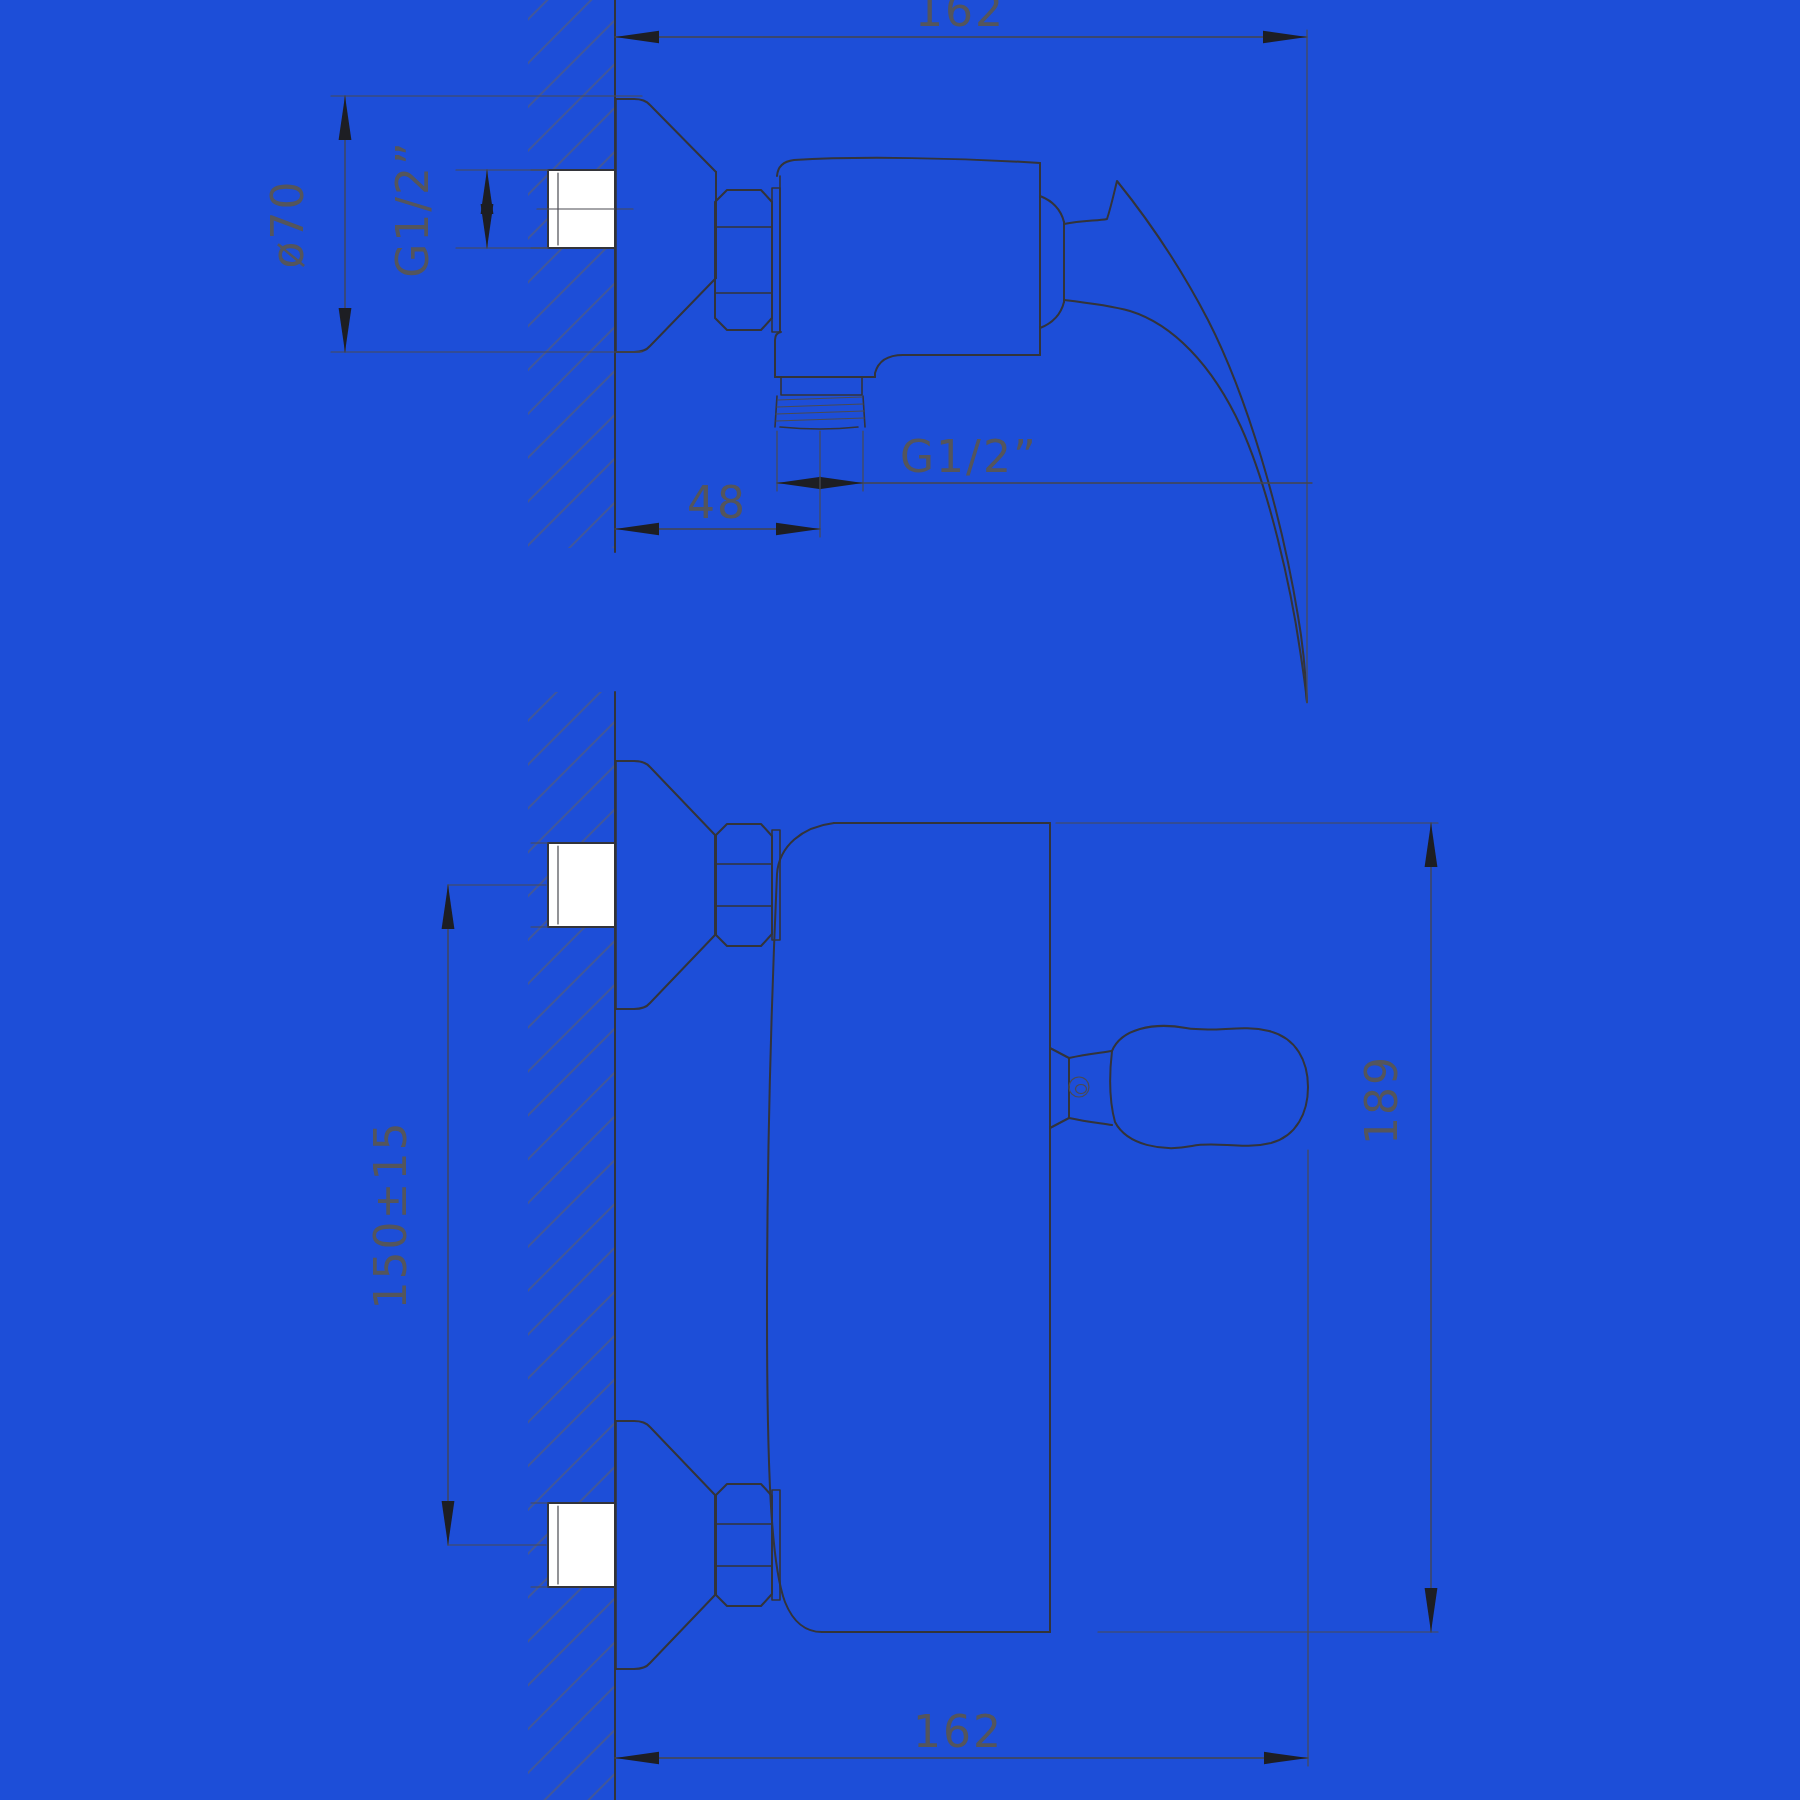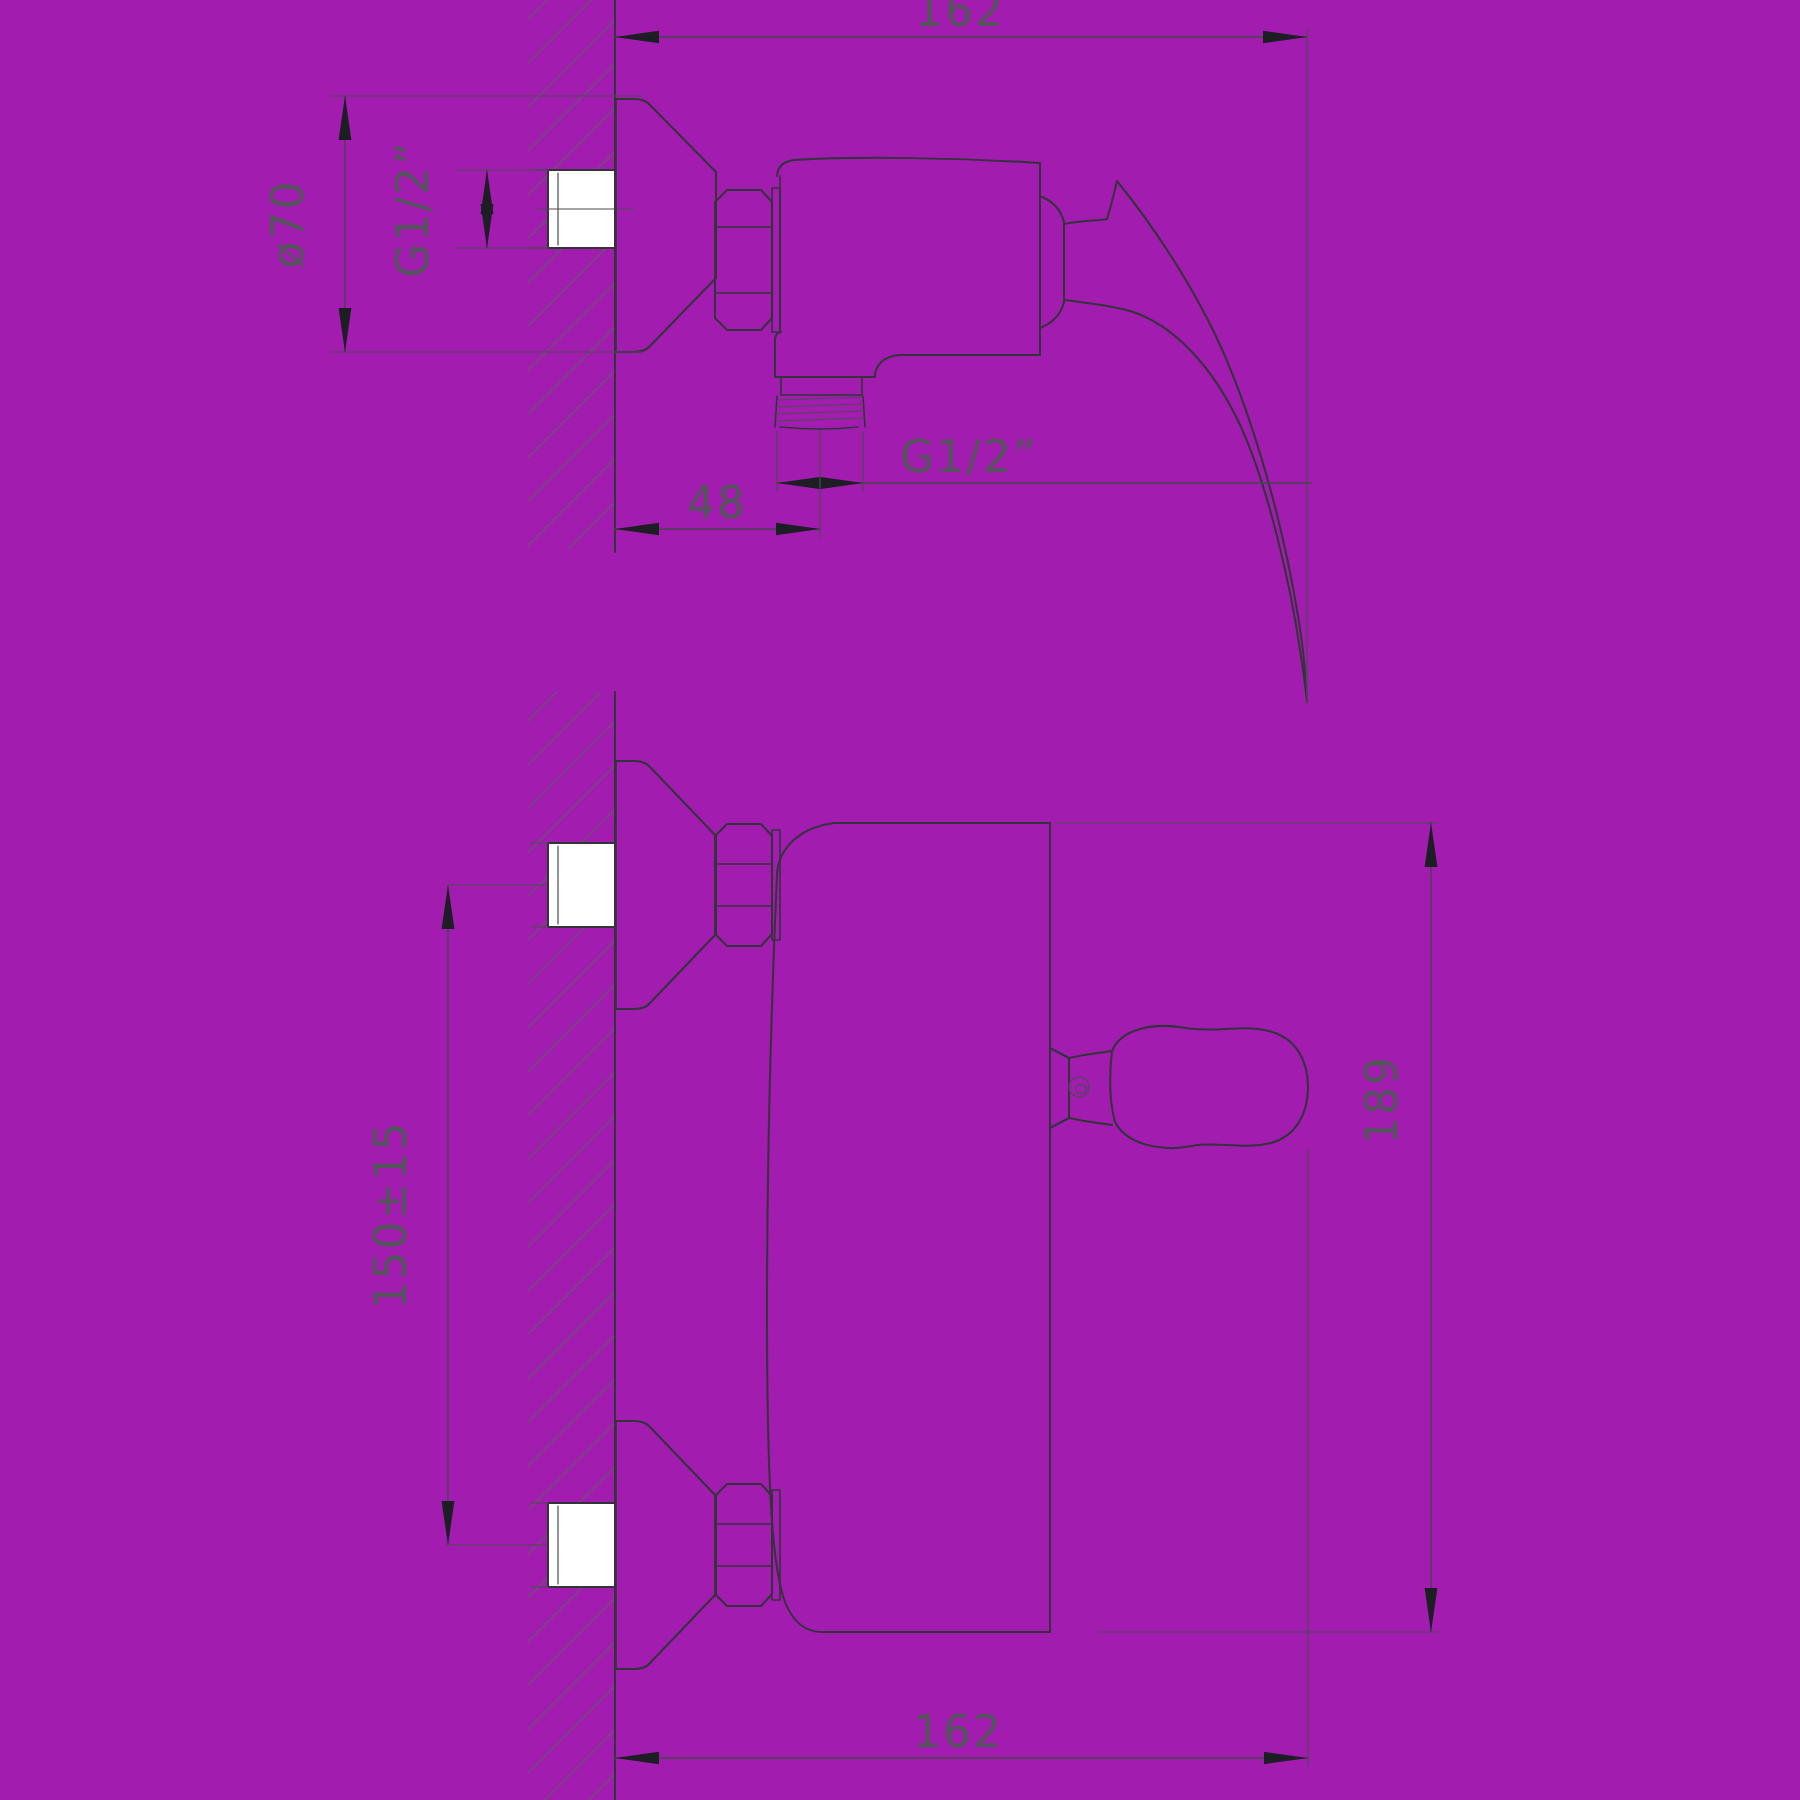--- a/index.html
+++ b/index.html
@@ -1,16 +1,16 @@
 <!DOCTYPE html>
 <html><head>
 <meta charset="utf-8">
 <style>
   html,body{margin:0;padding:0;background:#ffffff;}
-  .frame{position:relative;width:1800px;height:1800px;background:#a21caf;overflow:hidden;}
+  .frame{position:relative;width:1800px;height:1800px;background:#1d4ed8;overflow:hidden;}
   svg{position:absolute;left:0;top:0;}
   .outline{fill:none;stroke:#33343a;stroke-width:2;stroke-linejoin:round;stroke-linecap:round;}
   .med{fill:none;stroke:#33343a;stroke-width:1.6;stroke-linejoin:round;stroke-linecap:round;}
   .thin{fill:none;stroke:#4a4b52;stroke-width:1.2;stroke-linecap:round;}
   .dimline{fill:none;stroke:#45464c;stroke-width:1.3;stroke-linecap:round;}
   .arrow{fill:#1d1e23;stroke:none;}
   .white{fill:#ffffff;stroke:#33343a;stroke-width:2;stroke-linejoin:round;}
   .dimtext{font-family:"DejaVu Sans",sans-serif;font-size:44px;fill:#54555c;letter-spacing:2px;}
 </style>
 </head>

